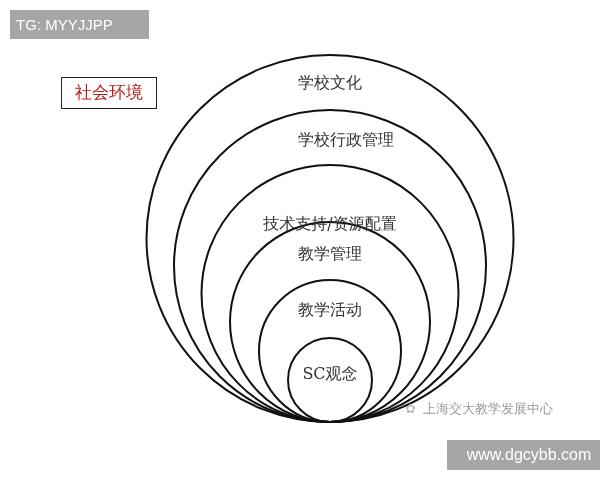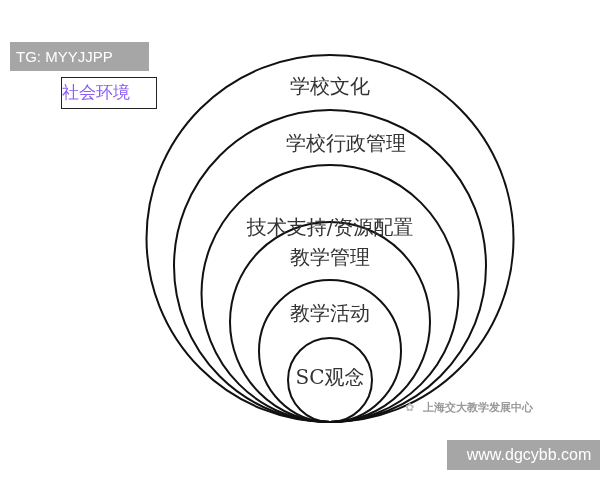--- a/index.html
+++ b/index.html
@@ -1,21 +1,21 @@
 <!DOCTYPE html>
 <html><head>
 <meta charset="utf-8">
 <style>
   html, body { margin:0; padding:0; }
   body { width:600px; height:480px; background:#ffffff; position:relative; overflow:hidden; font-family:"DejaVu Serif", serif; }
-  .tag { position:absolute; left:10px; top:10px; width:139px; height:29px; background:#a6a6a6; color:#ffffff; font-family:"Liberation Sans", sans-serif; font-size:15px; line-height:29px; padding-left:6px; box-sizing:border-box;margin-top:32px; }
-  .env { position:absolute; left:61px; top:77px; width:96px; height:32px; border:1.5px solid #222; box-sizing:border-box; font-size:17px; line-height:29px; text-align:left; color:#8b5cf6; background:#fff; }
+  .tag { position:absolute; left:10px; top:10px; width:139px; height:29px; background:#a6a6a6; color:#ffffff; font-family:"Liberation Sans", sans-serif; font-size:15px; line-height:29px; padding-left:6px; box-sizing:border-box; }
+  .env { position:absolute; left:61px; top:77px; width:96px; height:32px; border:1.5px solid #222; box-sizing:border-box; font-size:17px; line-height:29px; text-align:center; color:#b91c1c; background:#fff; }
   svg.diagram { position:absolute; left:0; top:0; }
-  .lbl { position:absolute; font-size:20px; color:#333; white-space:nowrap; transform:translateX(-50%); }
-  .wm { position:absolute; left:405px; top:400px; font-size:11px; color:#999; font-family:"DejaVu Sans", sans-serif; white-space:nowrap;font-weight:bold; }
+  .lbl { position:absolute; font-size:16px; color:#333; white-space:nowrap; transform:translateX(-50%); }
+  .wm { position:absolute; left:405px; top:400px; font-size:13px; color:#999; font-family:"DejaVu Sans", sans-serif; white-space:nowrap; }
   .wm-icon { display:inline-block; width:18px; color:#bbb; }
   .site { position:absolute; left:447px; top:440px; width:164px; height:30px; background:#a6a6a6; color:#fff; font-family:"Liberation Sans", sans-serif; font-size:16px; line-height:30px; text-align:center; }
 </style>
 </head>
 <body>
 
 <div class="tag">TG: MYYJJPP</div>
 <div class="env">社会环境</div>
 
 <svg class="diagram" width="600" height="480">

